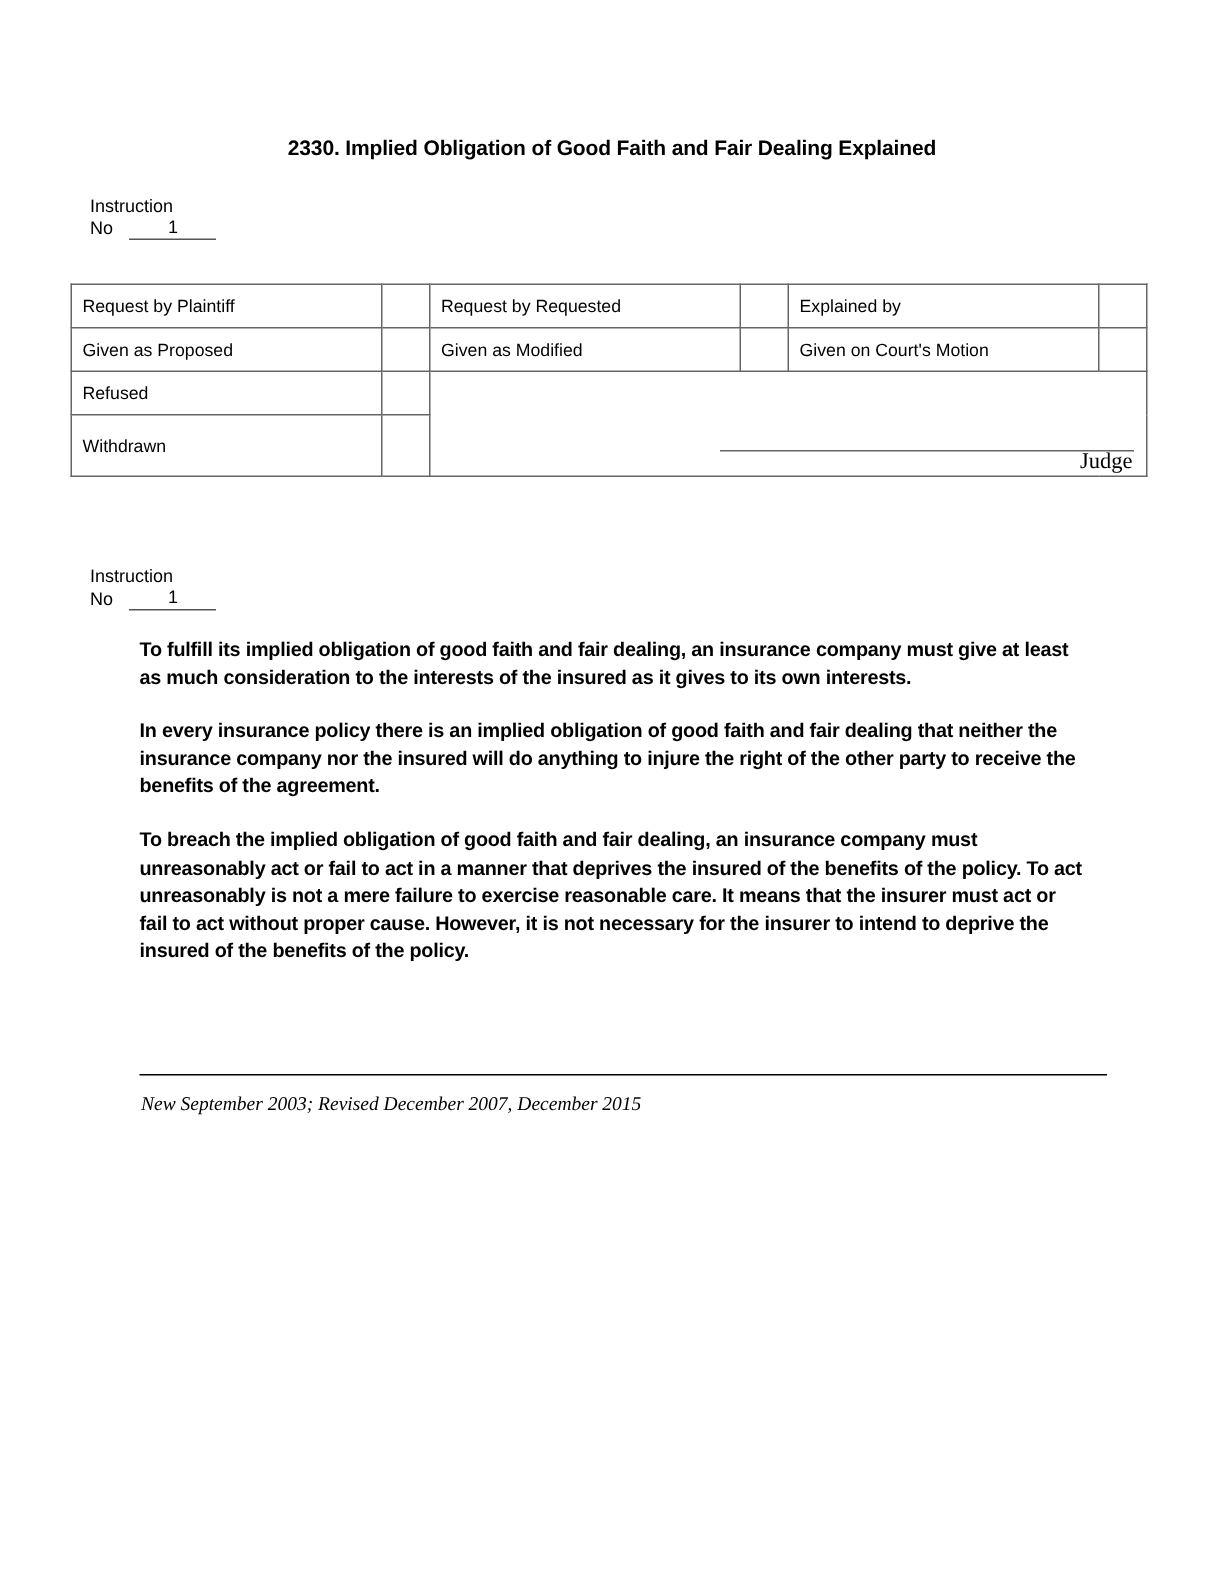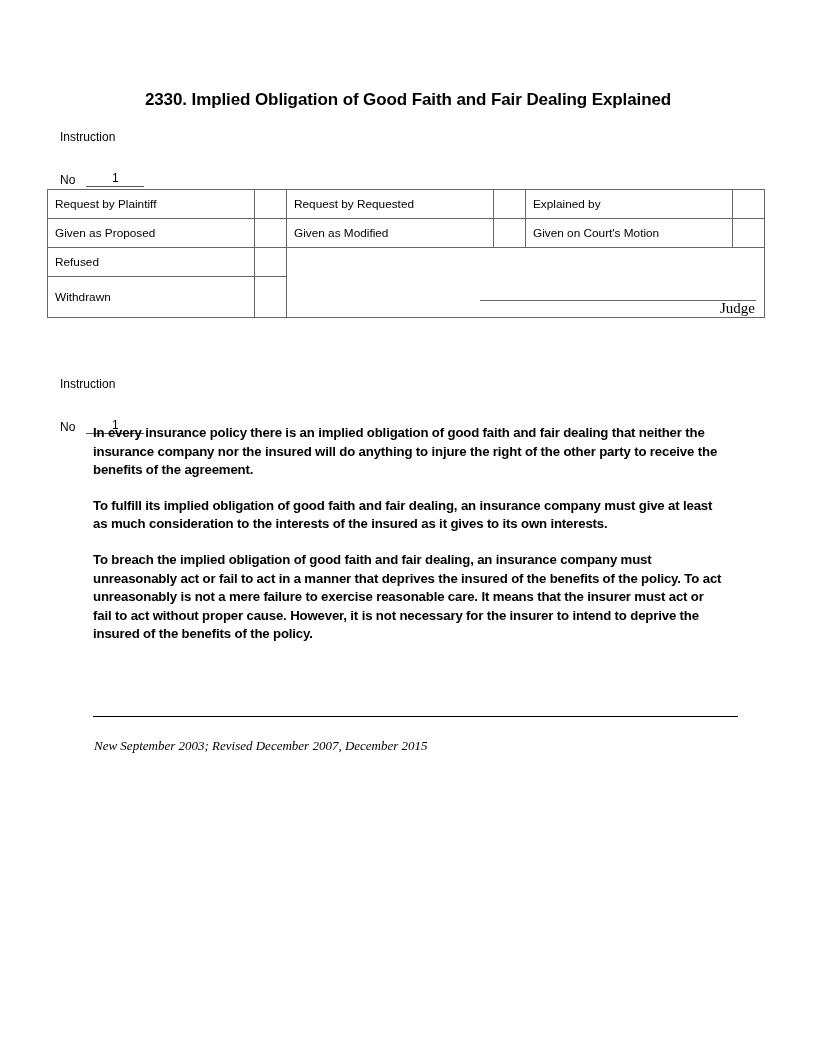--- a/index.html
+++ b/index.html
@@ -23,21 +23,21 @@
     overflow: hidden;
   }
 
   
   .doc-title {
     position: absolute;
     left: 0;
     top: 90px;
     width: 816px;
     text-align: center;
-    font-size: 17px;
+    font-size: 14px;
     font-weight: bold;
     letter-spacing: -0.1px;
   }
 
   
   .instr-block {
     position: absolute;
     left: 60px;
     font-size: 12px;
     line-height: 14.5px;
@@ -45,21 +45,20 @@
   }
   .instr-block .instr-word {
     display: block;
   }
   .instr-row {
     display: flex;
     align-items: flex-end;
   }
   .instr-no-label {
     display: inline-block;
-    margin-top: 28px;
   }
   .instr-no-value {
     display: inline-block;
     width: 58px;
     margin-left: 11px;
     border-bottom: 1px solid #555555;
     text-align: center;
     font-size: 12px;
     line-height: 13px;
     padding-bottom: 1px;
@@ -147,21 +146,20 @@
   }
   .footer-note {
     position: absolute;
     left: 94px;
     top: 728px;
     font-family: "Liberation Serif", serif;
     font-style: italic;
     font-size: 13px;
     line-height: 16px;
     white-space: nowrap;
-    margin-top: 10px;
   }
 </style>
 </head>
 <body>
 
 <div class="page">
 
   <div class="doc-title">2330. Implied Obligation of Good Faith and Fair Dealing Explained</div>
 
   <div class="instr-block" id="instr-block-1">
@@ -217,21 +215,21 @@
 
   <div class="instr-block" id="instr-block-2">
     <span class="instr-word">Instruction</span>
     <span class="instr-row">
       <span class="instr-no-label">No</span>
       <span class="instr-no-value">1</span>
     </span>
   </div>
 
   <div class="body-copy">
+    <p>To fulfill its implied obligation of good faith and fair dealing, an insurance company must give at least as much consideration to the interests of the insured as it gives to its own interests.</p>
     <p>In every insurance policy there is an implied obligation of good faith and fair dealing that neither the insurance company nor the insured will do anything to injure the right of the other party to receive the benefits of the agreement.</p>
-    <p>To fulfill its implied obligation of good faith and fair dealing, an insurance company must give at least as much consideration to the interests of the insured as it gives to its own interests.</p>
     <p>To breach the implied obligation of good faith and fair dealing, an insurance company must unreasonably act or fail to act in a manner that deprives the insured of the benefits of the policy. To act unreasonably is not a mere failure to exercise reasonable care. It means that the insurer must act or fail to act without proper cause. However, it is not necessary for the insurer to intend to deprive the insured of the benefits of the policy.</p>
   </div>
 
   <div class="footer-rule"></div>
   <div class="footer-note">New September 2003; Revised December 2007, December 2015</div>
 
 </div>
 
 </body></html>

